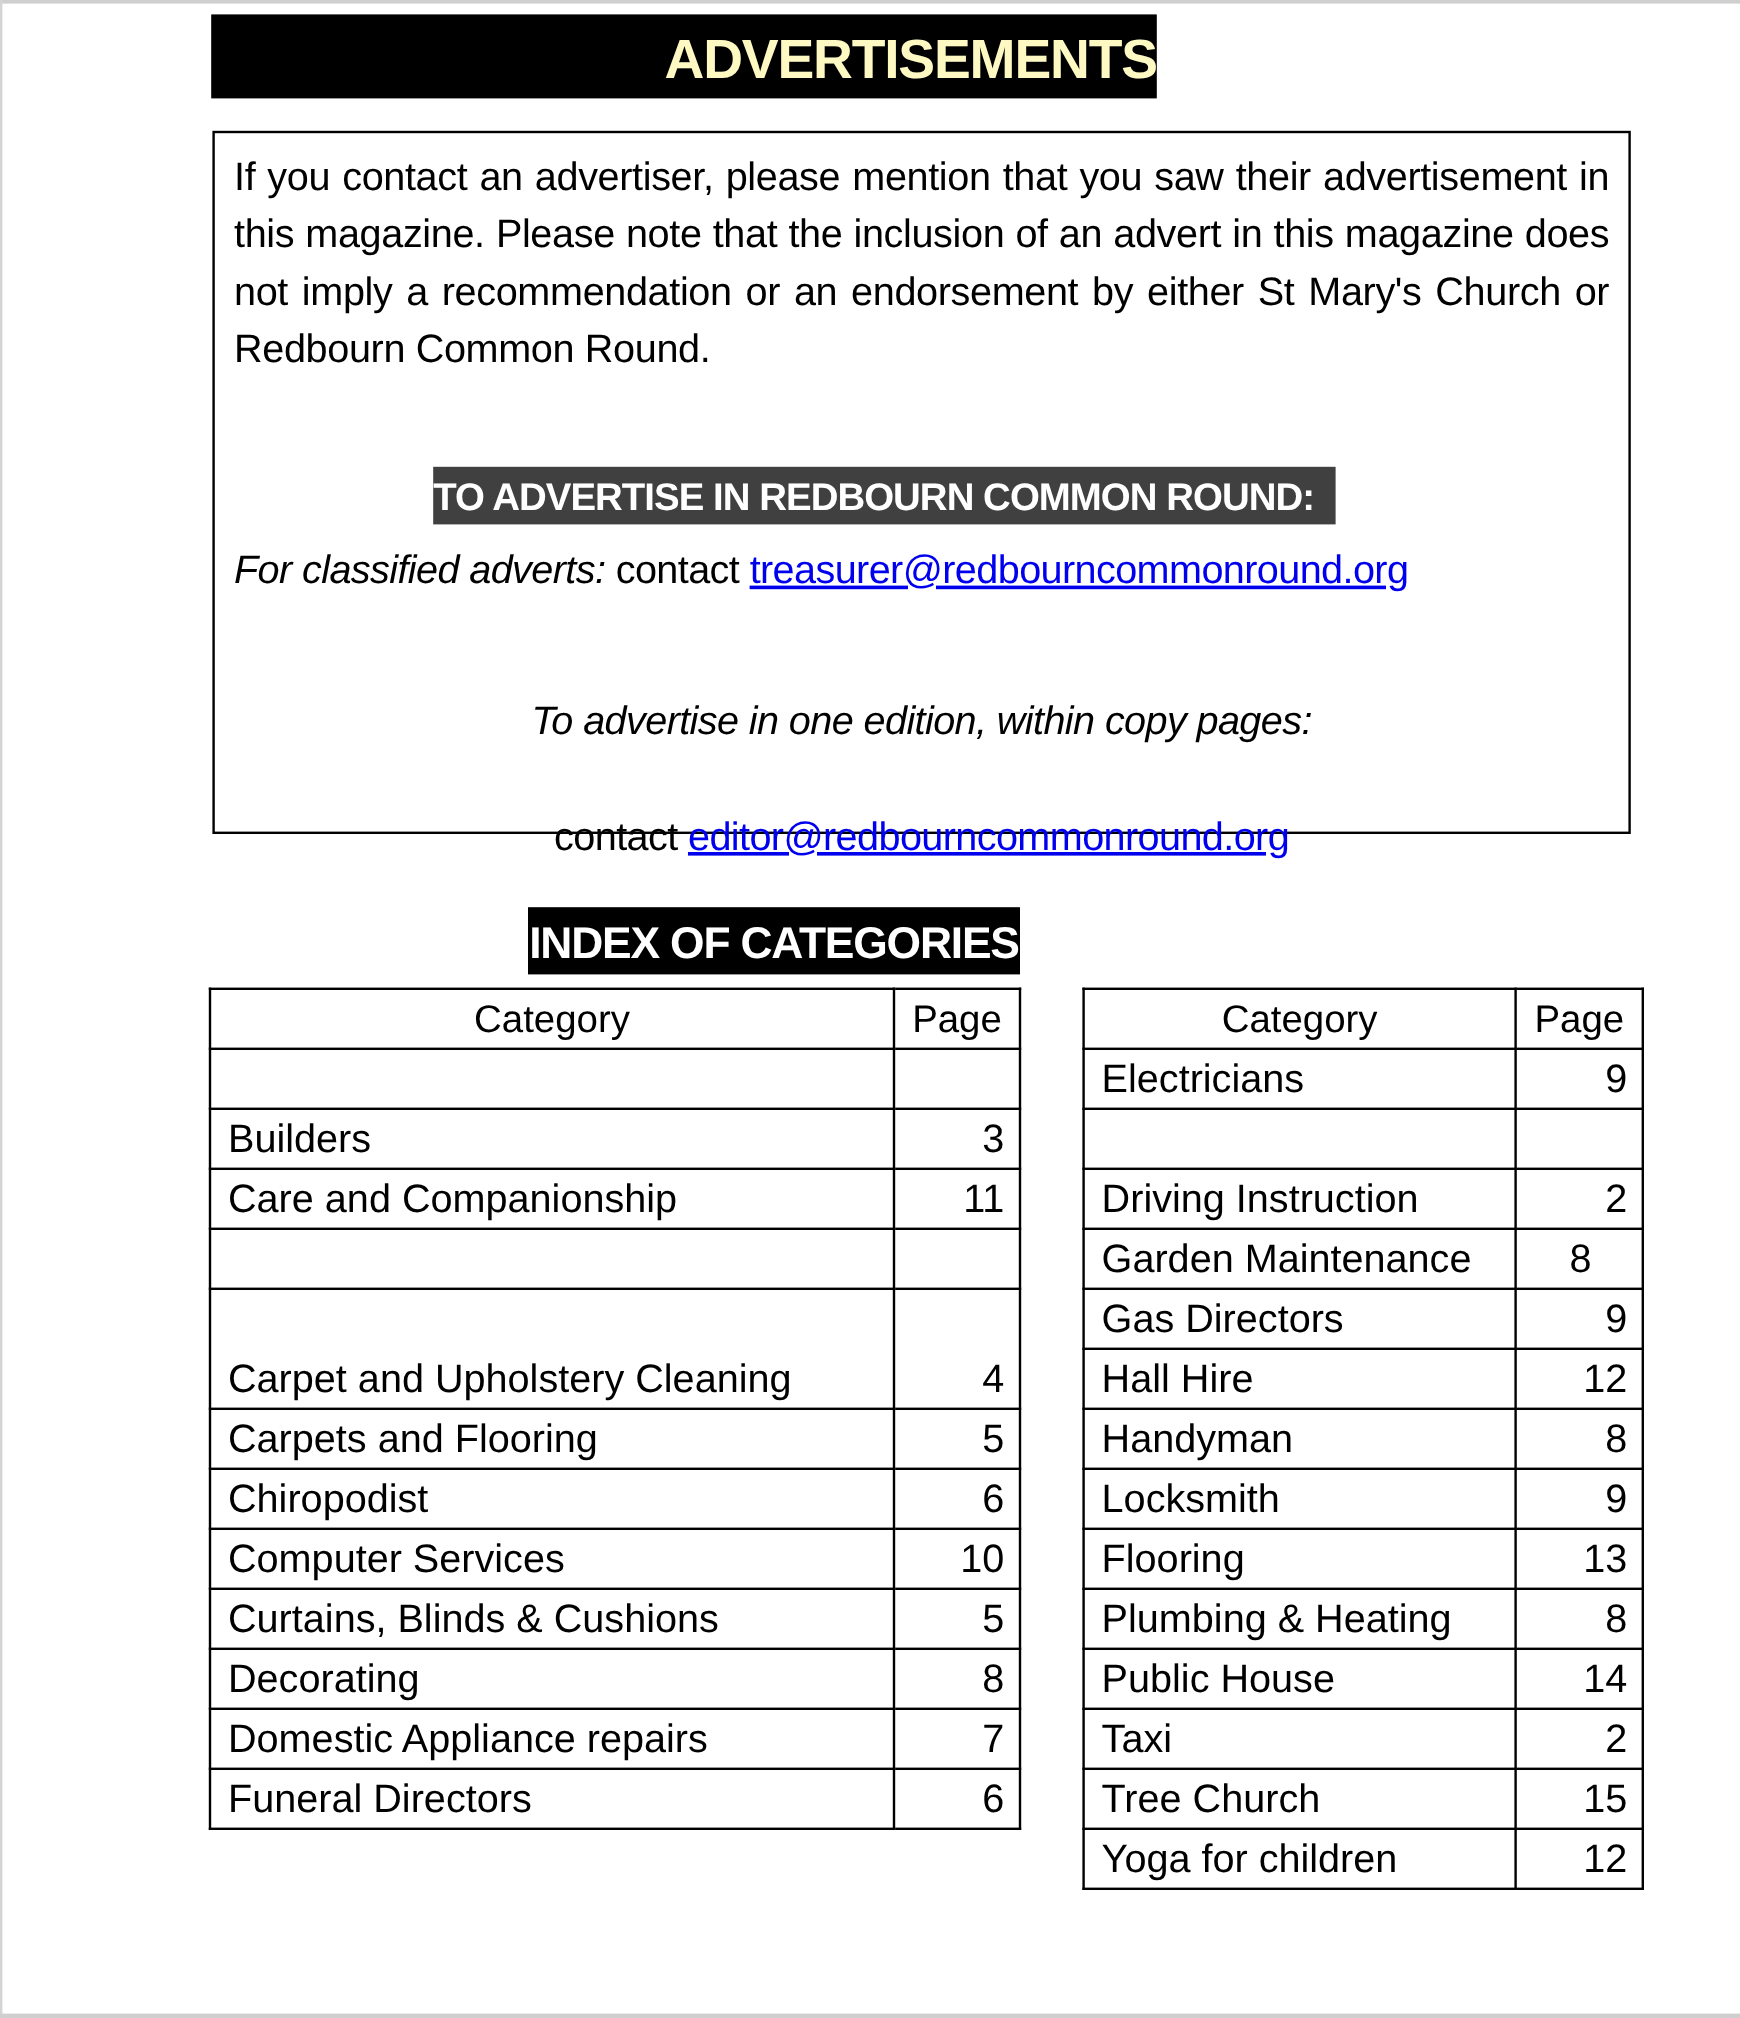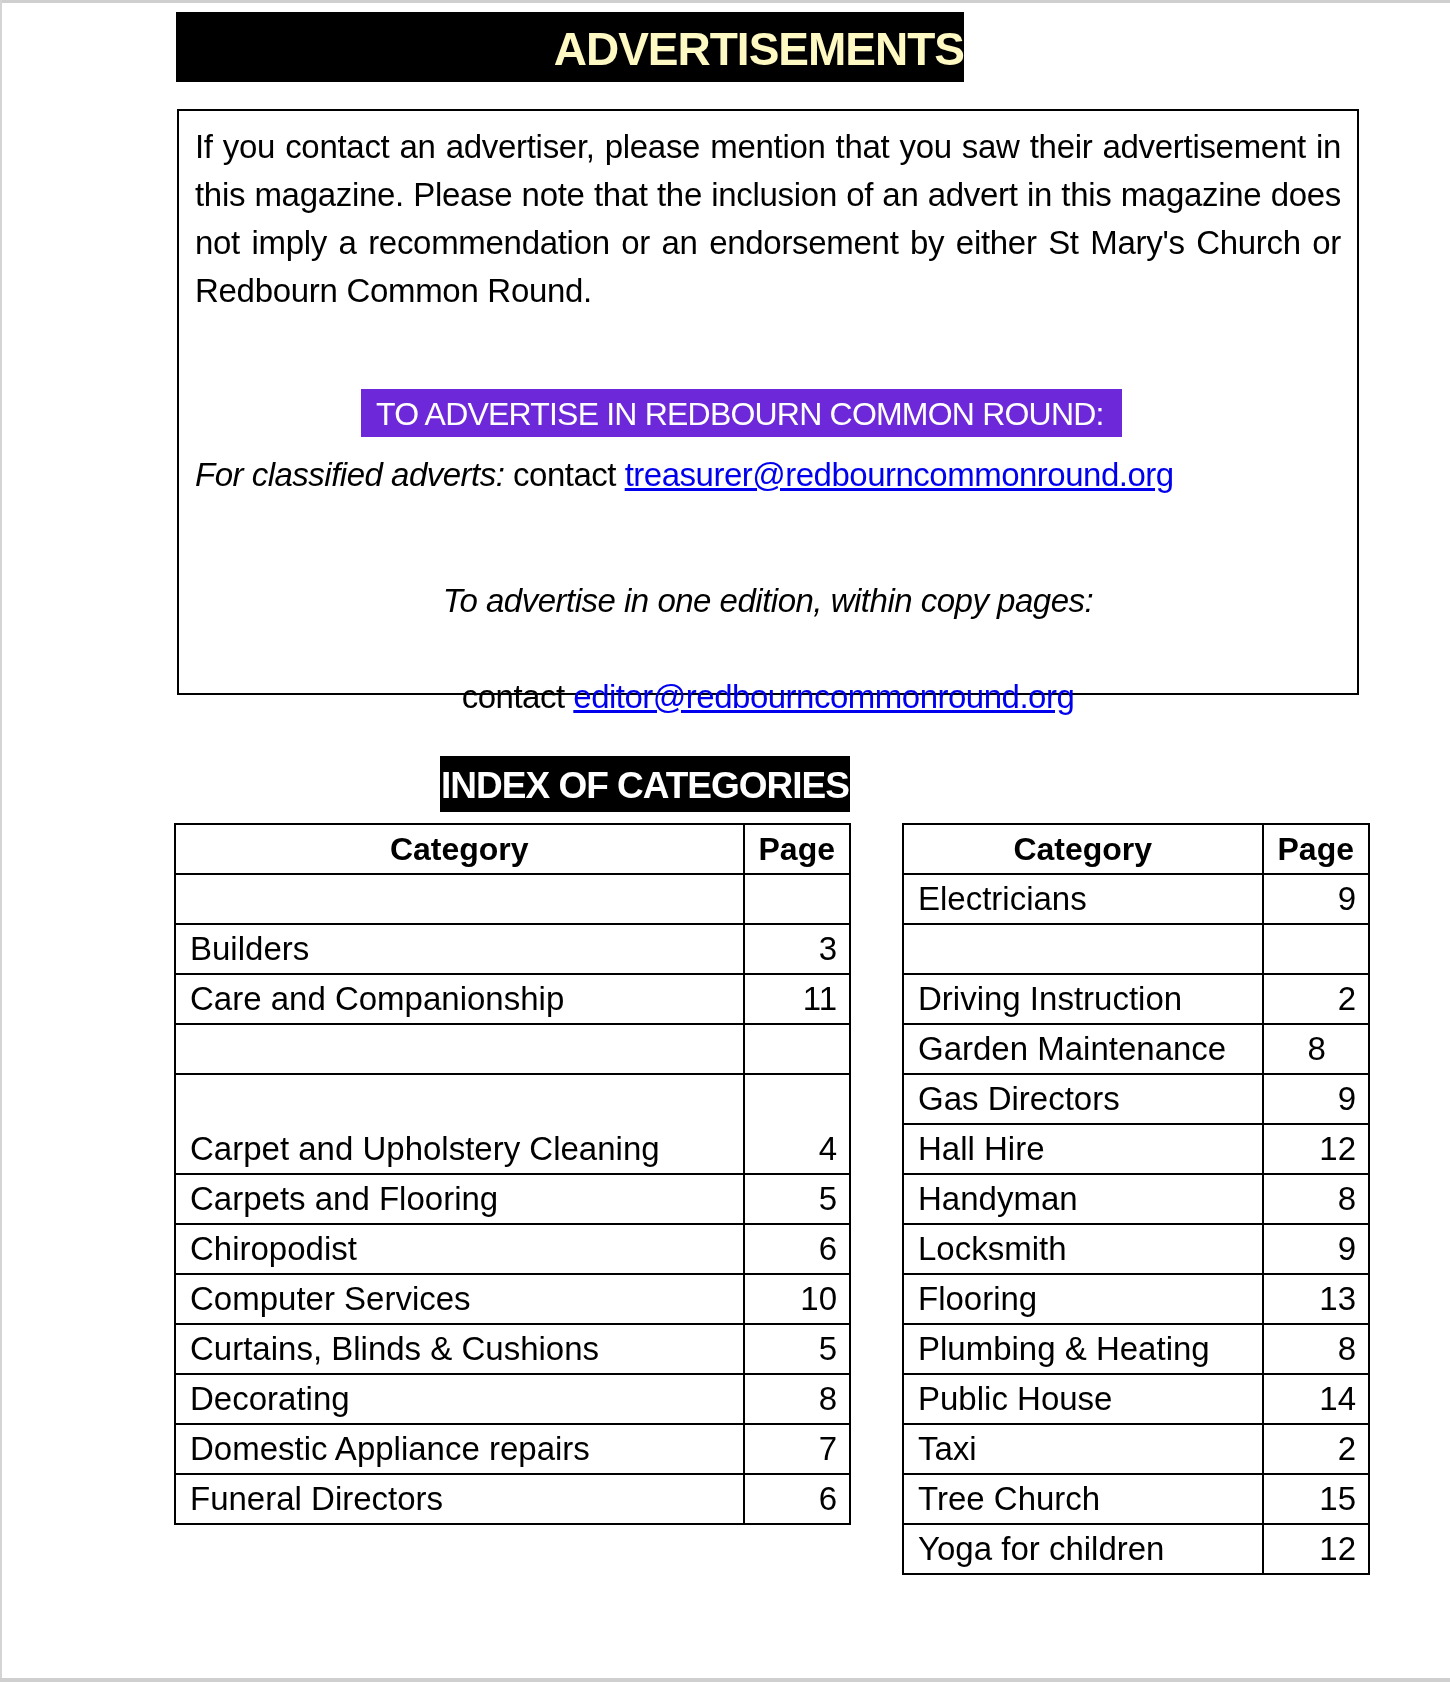--- a/index.html
+++ b/index.html
@@ -20,22 +20,22 @@
 
   .info-box {
     position: absolute; left: 177px; top: 109px; width: 1182px; height: 586px;
     border: 2px solid #000; box-sizing: border-box;
   }
   .disclaimer {
     position: absolute; left: 16px; top: 12px; width: 1146px;
     font-size: 33px; line-height: 48px; text-align: justify; letter-spacing: -0.3px;
   }
   .advertise-heading {
-    position: absolute; left: 182px; top: 278px; height: 48px; padding: 0 18px 0 15px;
-    background: #6d28d9; color: #fff; font-weight: normal; font-size: 32px; line-height: 50px; letter-spacing: -0.8px;
+    position: absolute; left: 182px; top: 278px; height: 48px; padding: 0 18px 0 0;
+    background: #404040; color: #fff; font-weight: bold; font-size: 32px; line-height: 50px; letter-spacing: -0.8px;
   }
   .classified-line {
     position: absolute; left: 16px; top: 340px; width: 1160px;
     font-size: 33px; line-height: 48px; white-space: nowrap; letter-spacing: -0.5px;
   }
   .edition-line {
     position: absolute; left: 0; top: 466px; width: 1178px; text-align: center;
     font-size: 33px; line-height: 48px; letter-spacing: -0.5px;
   }
   .contact-line {
@@ -51,21 +51,21 @@
     text-align: center; letter-spacing: -1px;
   }
 
   table.cat-table {
     position: absolute; border-collapse: collapse; font-size: 33px;
   }
   table.cat-table td, table.cat-table th {
     border: 2px solid #000; padding: 0 14px; height: 48px; line-height: 48px;
     white-space: nowrap; vertical-align: bottom;
   }
-  table.cat-table th { font-weight: bold; text-align: center; font-size: 32px; }
+  table.cat-table th { font-weight: normal; text-align: center; font-size: 32px; }
   table.cat-table td.page { text-align: right; padding-right: 12px; }
   table.cat-table td.page.center { text-align: center; }
   #left-table { left: 174px; top: 823px; width: 677px; }
   #left-table col.c1 { width: 572px; }
   #left-table col.c2 { width: 105px; }
   #right-table { left: 902px; top: 823px; width: 468px; }
   #right-table col.c1 { width: 362px; }
   #right-table col.c2 { width: 106px; }
   tr.tall td { height: 98px; }
 </style>

